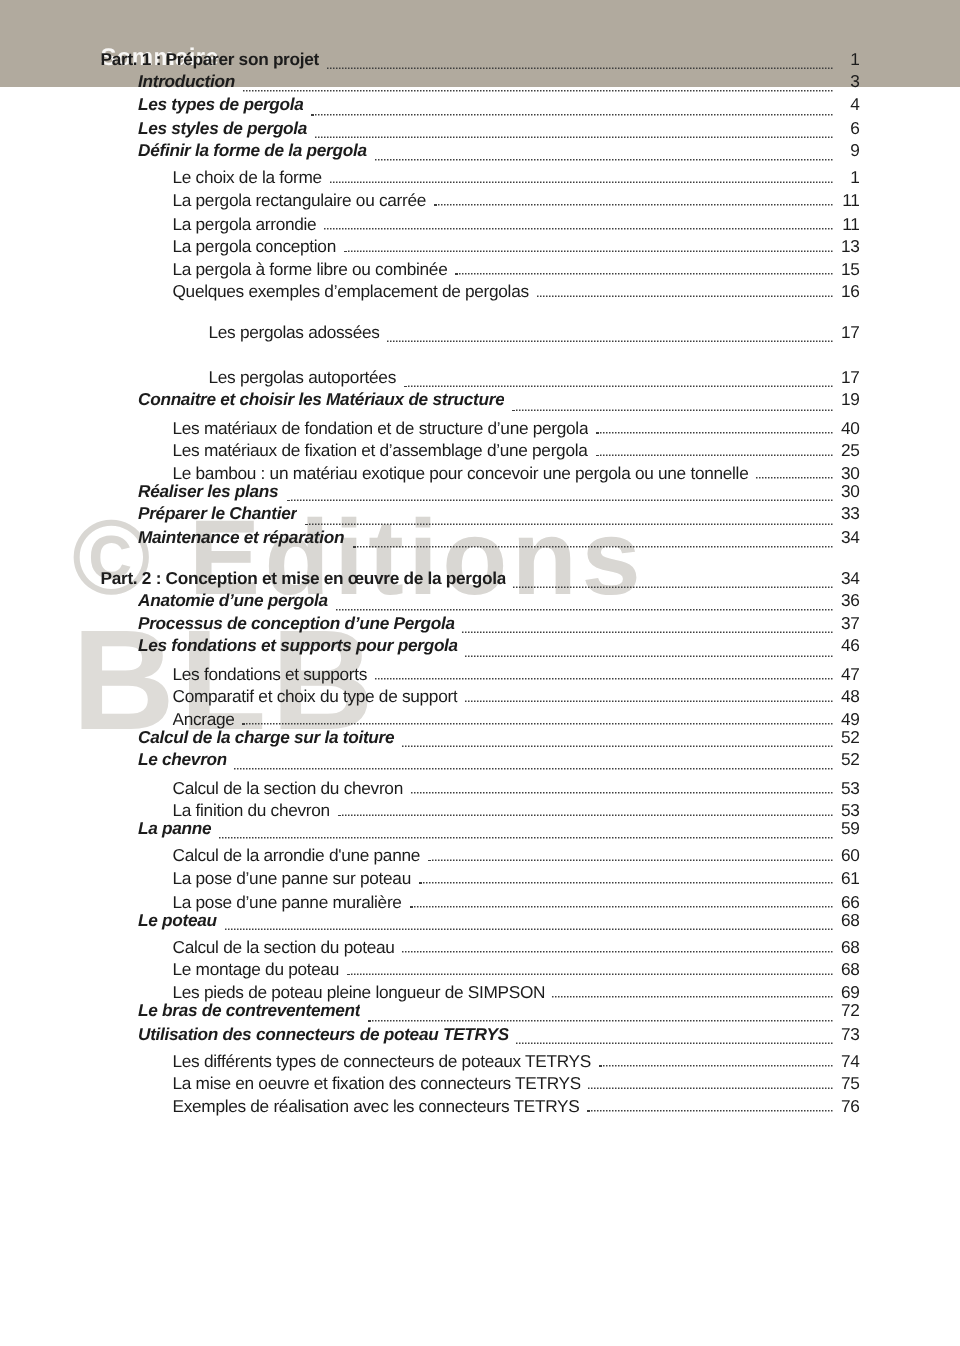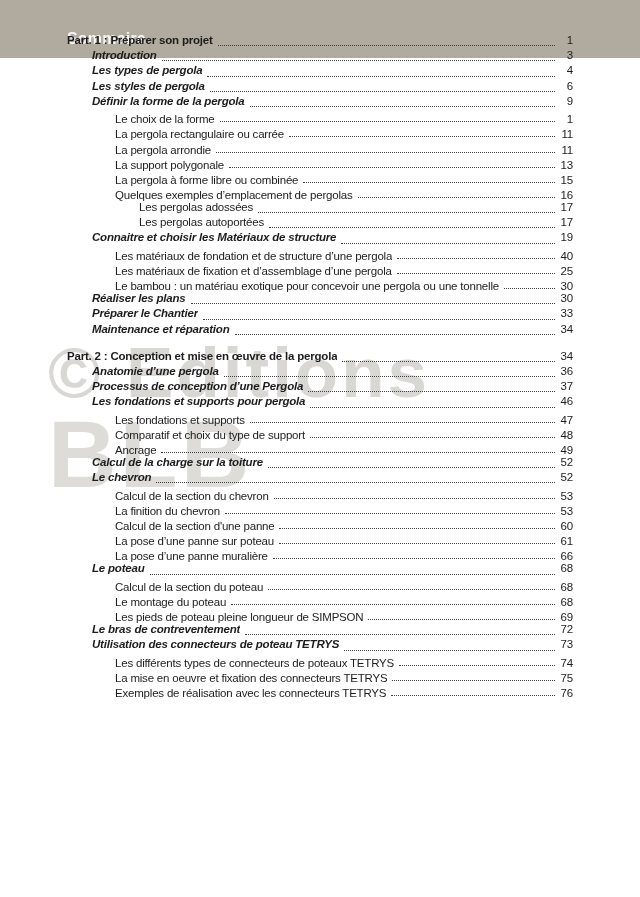--- a/index.html
+++ b/index.html
@@ -90,21 +90,21 @@
     border-bottom: 1.6px dotted #3f3f3f;
   }
   .row .page-num {
     flex: 0 0 auto;
     min-width: 14px;
     text-align: right;
   }
   .lvl0 { padding-left: 0; font-weight: bold; }
   .lvl1 { padding-left: 25px; font-weight: bold; font-style: italic; }
   .lvl2 { padding-left: 48px; align-items: flex-end; }
-  .lvl3 { padding-left: 72px; }
+  .lvl3 { padding-left: 72px; margin-top: 15px; }
   .lvl0 .page-num, .lvl1 .page-num { font-weight: normal; font-style: normal; }
 </style>
 </head>
 <body>
 
 <div class="page">
 
   <div class="banner">
     <span class="title">Sommaire</span>
   </div>
@@ -150,21 +150,21 @@
           <span class="label">La pergola rectangulaire ou carrée</span>
           <span class="leader"></span>
           <span class="page-num">11</span>
         </div>
         <div class="row lvl2">
           <span class="label">La pergola arrondie</span>
           <span class="leader"></span>
           <span class="page-num">11</span>
         </div>
         <div class="row lvl2">
-          <span class="label">La support polygonale</span>
+          <span class="label">La pergola conception</span>
           <span class="leader"></span>
           <span class="page-num">13</span>
         </div>
         <div class="row lvl2">
           <span class="label">La pergola à forme libre ou combinée</span>
           <span class="leader"></span>
           <span class="page-num">15</span>
         </div>
         <div class="row lvl2">
           <span class="label">Quelques exemples d’emplacement de pergolas</span>
@@ -266,22 +266,27 @@
         <div class="row lvl2">
           <span class="label">Calcul de la section du chevron</span>
           <span class="leader"></span>
           <span class="page-num">53</span>
         </div>
         <div class="row lvl2">
           <span class="label">La finition du chevron</span>
           <span class="leader"></span>
           <span class="page-num">53</span>
         </div>
-        <div class="row lvl2">
-          <span class="label">Calcul de la section d'une panne</span>
+        <div class="row lvl1">
+          <span class="label">La panne</span>
+          <span class="leader"></span>
+          <span class="page-num">59</span>
+        </div>
+        <div class="row lvl2">
+          <span class="label">Calcul de la arrondie d'une panne</span>
           <span class="leader"></span>
           <span class="page-num">60</span>
         </div>
         <div class="row lvl2">
           <span class="label">La pose d’une panne sur poteau</span>
           <span class="leader"></span>
           <span class="page-num">61</span>
         </div>
         <div class="row lvl2">
           <span class="label">La pose d’une panne muralière</span>

